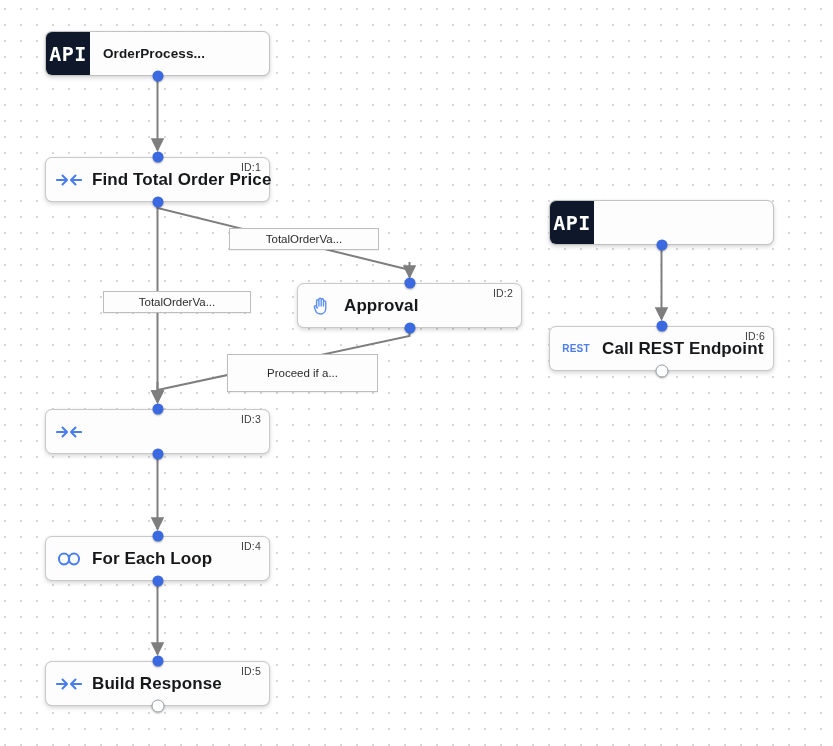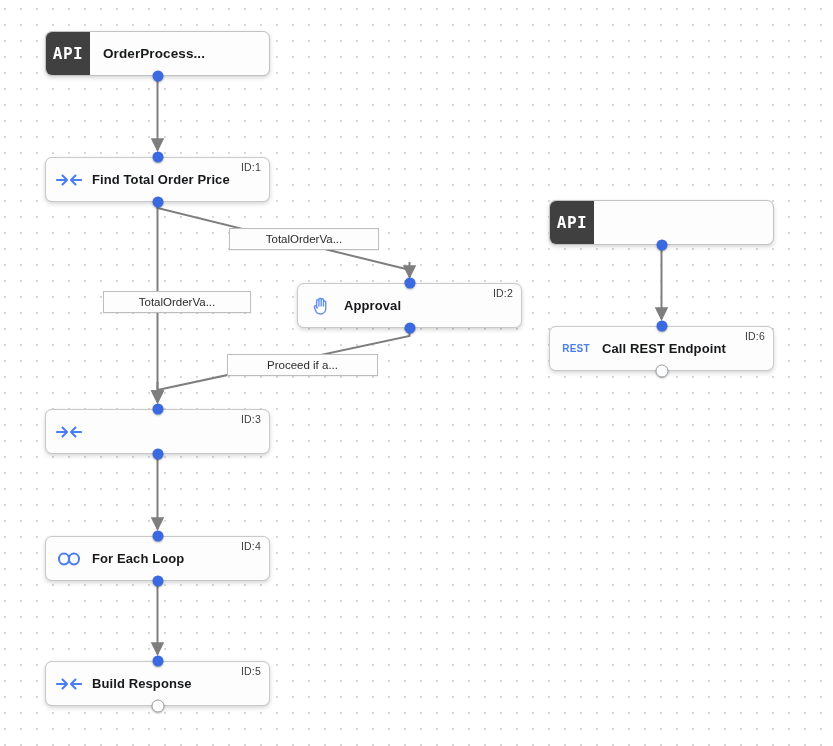--- a/index.html
+++ b/index.html
@@ -44,27 +44,27 @@
     overflow: visible;
   }
   .node.start {
     overflow: hidden;
     border-color: #c2c2c2;
   }
 
   .badge {
     width: 44px;
     flex: 0 0 44px;
-    background: #404040;
+    background: #0f172a;
     color: #ffffff;
     display: flex;
     align-items: center;
     justify-content: center;
     font-family: "DejaVu Sans Mono", "Liberation Mono", monospace;
-    font-size: 16px;
+    font-size: 20px;
     font-weight: 700;
     letter-spacing: 0.5px;
   }
 
   .icon-slot {
     flex: 0 0 46px;
     display: flex;
     align-items: center;
     justify-content: center;
     color: #4a7df0;
@@ -79,21 +79,21 @@
     color: #4a7df0;
     font-size: 10px;
     font-weight: 700;
     letter-spacing: 0.2px;
     font-family: "Liberation Sans", sans-serif;
   }
 
   .node-title {
     display: flex;
     align-items: center;
-    font-size: 13px;
+    font-size: 17px;
     font-weight: 700;
     color: #17181a;
     white-space: nowrap;
     letter-spacing: 0.1px;
   }
   .node.start .node-title {
     padding-left: 13px;
     font-weight: 600;
     font-size: 13.5px;
   }
@@ -171,21 +171,21 @@
       <path d="M 157.5 455 L 157.5 529" marker-end="url(#arrow)"></path>
 
       <path d="M 157.5 582 L 157.5 654" marker-end="url(#arrow)"></path>
 
       <path d="M 661.5 245 L 661.5 319" marker-end="url(#arrow)"></path>
     </g>
   </svg>
 
   <div class="edge-label" style="left:229px; top:228px; width:150px; height:22px;">TotalOrderVa...</div>
   <div class="edge-label" style="left:103px; top:291px; width:148px; height:22px;">TotalOrderVa...</div>
-  <div class="edge-label" style="left:227px; top:354px; width:151px; height:22px;">Proceed if a...</div>
+  <div class="edge-label" style="left:227px; top:354px; width:151px; height:38px;">Proceed if a...</div>
 
   <div class="node start" style="left:45px; top:31px; width:225px; height:45px;">
     <div class="badge">API</div>
     <div class="node-title">OrderProcess...</div>
   </div>
   <div class="handle filled" style="left:157.5px; top:76px;"></div>
 
   <div class="node" style="left:45px; top:157px; width:225px; height:45px;">
     <div class="icon-slot">
       <svg width="26" height="16" viewBox="0 0 26 16">

